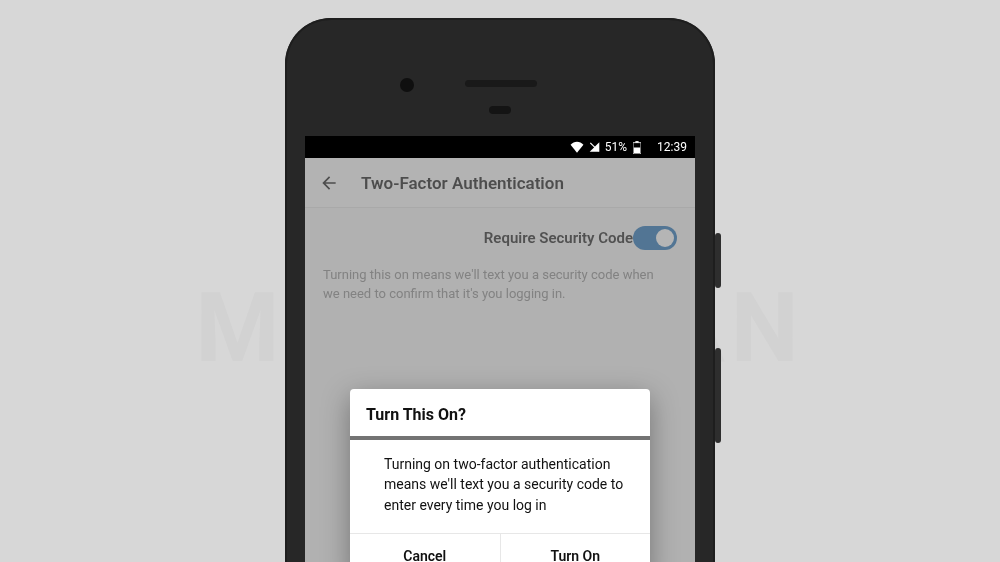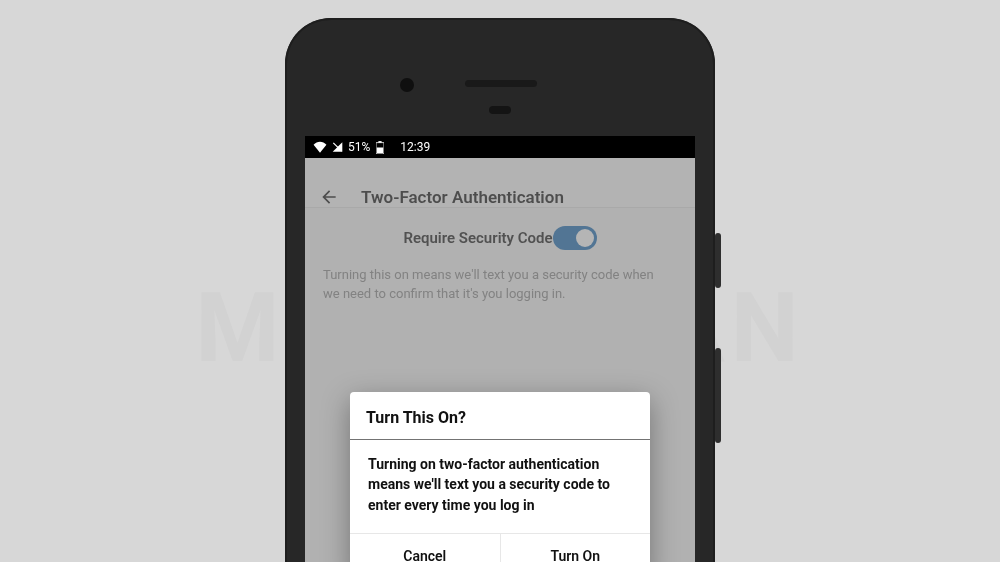--- a/index.html
+++ b/index.html
@@ -88,60 +88,60 @@
       top: 118px;
       bottom: 0;
       background: #f5f5f5;
     }
     .statusbar {
       height: 22px;
       background: #000;
       color: #fff;
       display: flex;
       align-items: center;
-      justify-content: flex-start;
+      justify-content: flex-end;
       font-size: 12px;
       padding: 0 8px;
       gap: 4px;
     }
     .sb-wifi, .sb-cell, .sb-batt {
       display: inline-flex;
       align-items: center;
     }
     .sb-batt svg { margin-left: 2px; }
     .sb-time { margin-left: 12px; }
     .dimmer {
       position: absolute;
       left: 0; right: 0; top: 22px; bottom: 0;
       background: rgba(120,120,120,0.55);
     }
     .appbar {
       height: 50px;
       background: #fafafa;
       border-bottom: 1px solid #e4e4e4;
       display: flex;
-      align-items: flex-end;
+      align-items: center;
       padding: 0 14px;
       gap: 22px;
     }
     .back-arrow {
       width: 20px;
       height: 20px;
     }
     .appbar-title {
       font-size: 17px;
       font-weight: 600;
       color: #1a1a1a;
     }
     .content {
       padding: 18px 18px 0 18px;
     }
     .setting-row {
       display: flex;
-      justify-content: center;
+      justify-content: flex-end;
       align-items: center;
       margin-bottom: 10px;
     }
     .setting-label {
       font-size: 15px;
       font-weight: 600;
       color: #222;
     }
     .toggle {
       width: 44px;
@@ -175,28 +175,27 @@
       background: #fff;
       border-radius: 4px;
       box-shadow: 0 8px 28px rgba(0,0,0,0.35);
       overflow: hidden;
     }
     .dialog-title {
       font-size: 16px;
       font-weight: 700;
       padding: 16px 16px 12px 16px;
       color: #111;
-      border-bottom: 1px solid #737373;
+      border-bottom: 4px solid #737373;
     }
     .dialog-body {
       font-size: 14px;
       color: #111;
       line-height: 1.45;
-      padding: 14px 20px 18px 18px;
-      font-weight: bold;
+      padding: 14px 20px 18px 34px;
     }
     .dialog-actions {
       display: flex;
       border-top: 1px solid #e7e7e7;
     }
     .dialog-btn {
       flex: 1;
       text-align: center;
       padding: 14px 0;
       font-size: 14px;

